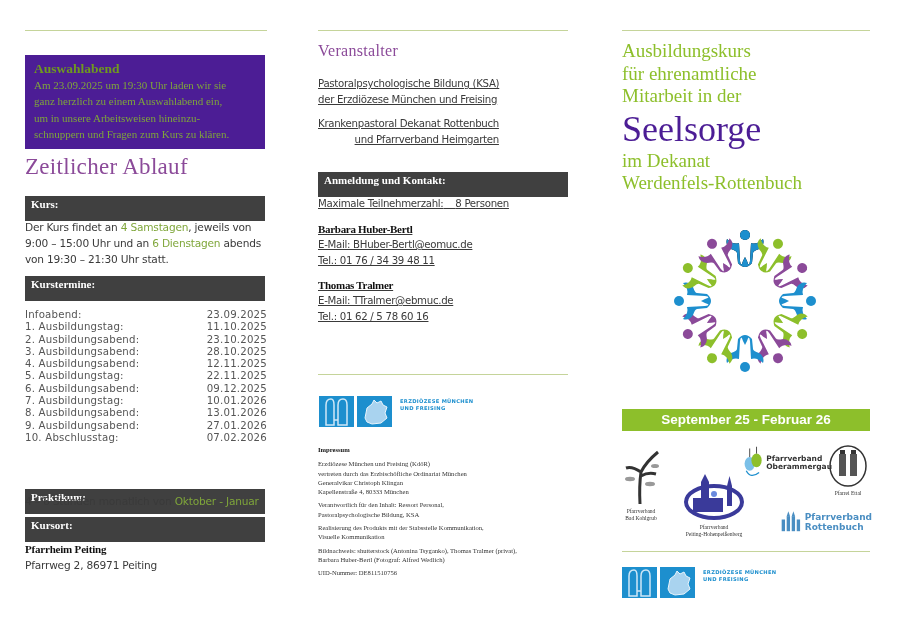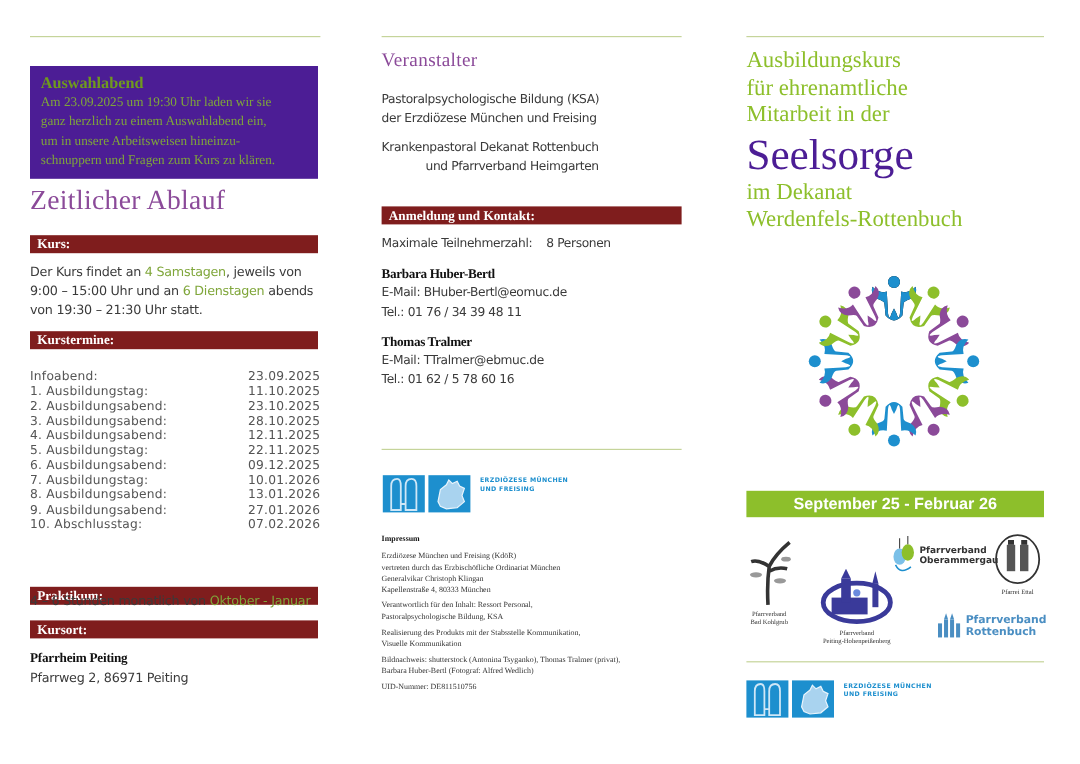--- a/index.html
+++ b/index.html
@@ -14,34 +14,34 @@
   .top-rule { position: absolute; top: 30px; left: 0; right: 0; height: 1px; background: #c5d49a; }
 
   
   .info-box { position: absolute; top: 44px; left: 0; width: 240px; height: 94px; background: #4c1d95; padding: 6px 9px; margin-top: 11px; }
   .info-box .title { font-family: "Liberation Serif", serif; font-weight: bold; color: #6f9a1e; font-size: 13.5px; line-height: 16px; }
   .info-box .body { font-family: "Liberation Serif", serif; color: #7fa63a; font-size: 11px; line-height: 16.3px; }
 
   .h-purple { font-family: "Liberation Serif", serif; color: #8b4a99; font-weight: normal; }
   .h-zeit { position: absolute; top: 154px; left: 0; font-size: 23px; letter-spacing: 0.3px; }
 
-  .bar { position: absolute; left: 0; width: 240px; height: 15px; background: #7f1d1d; color: #fff;
+  .bar { position: absolute; left: 0; width: 240px; height: 25px; background: #404040; color: #fff;
          font-family: "Liberation Serif", serif; font-weight: bold; font-size: 11px; line-height: 16px; padding-left: 6px; }
 
   .para { position: absolute; left: 0; font-size: 10.6px; line-height: 16px; color: #3a3a3a; letter-spacing: -0.2px; }
   .hl { color: #7fa63a; }
 
   .dates { position: absolute; top: 309px; left: 0; width: 242px; font-size: 10.2px; line-height: 12.3px; color: #555; letter-spacing: 0.2px; }
   .date-row { display: flex; justify-content: space-between; text-align: center; }
 
   .name { font-family: "Liberation Serif", serif; font-weight: bold; font-size: 11px; color: #111; }
 
   
   .h-veran { position: absolute; top: 42px; left: 0; font-size: 16px; letter-spacing: 0.3px; }
-  .small-para { position: absolute; left: 0; font-size: 10.2px; line-height: 16px; color: #3a3a3a; letter-spacing: -0.3px; }
+  .small-para { position: absolute; left: 0; font-size: 10.2px; line-height: 16px; color: #3a3a3a; letter-spacing: -0.3px; text-decoration: underline; }
   .rule { position: absolute; left: 0; height: 1px; background: #c5d49a; }
 
   .logo-edmf { position: absolute; display: flex; align-items: flex-start; }
   .logo-edmf .box { width: 35px; height: 31px; background: #1d8fce; margin-right: 3px; position: relative; overflow: hidden; }
   .logo-edmf .txt { font-family: "DejaVu Sans", sans-serif; font-weight: bold; color: #1d8fce; font-size: 5.2px; line-height: 7px; margin-left: 5px; margin-top: 2px; letter-spacing: 0.3px; }
 
   .impressum { position: absolute; top: 445px; left: 0; width: 250px; font-family: "Liberation Serif", serif; font-size: 6.6px; line-height: 9.3px; color: #333; }
   .impressum .ititle { font-weight: bold; color: #111; margin-bottom: 5px; }
   .impressum .iblock { margin-bottom: 4px; }
 

